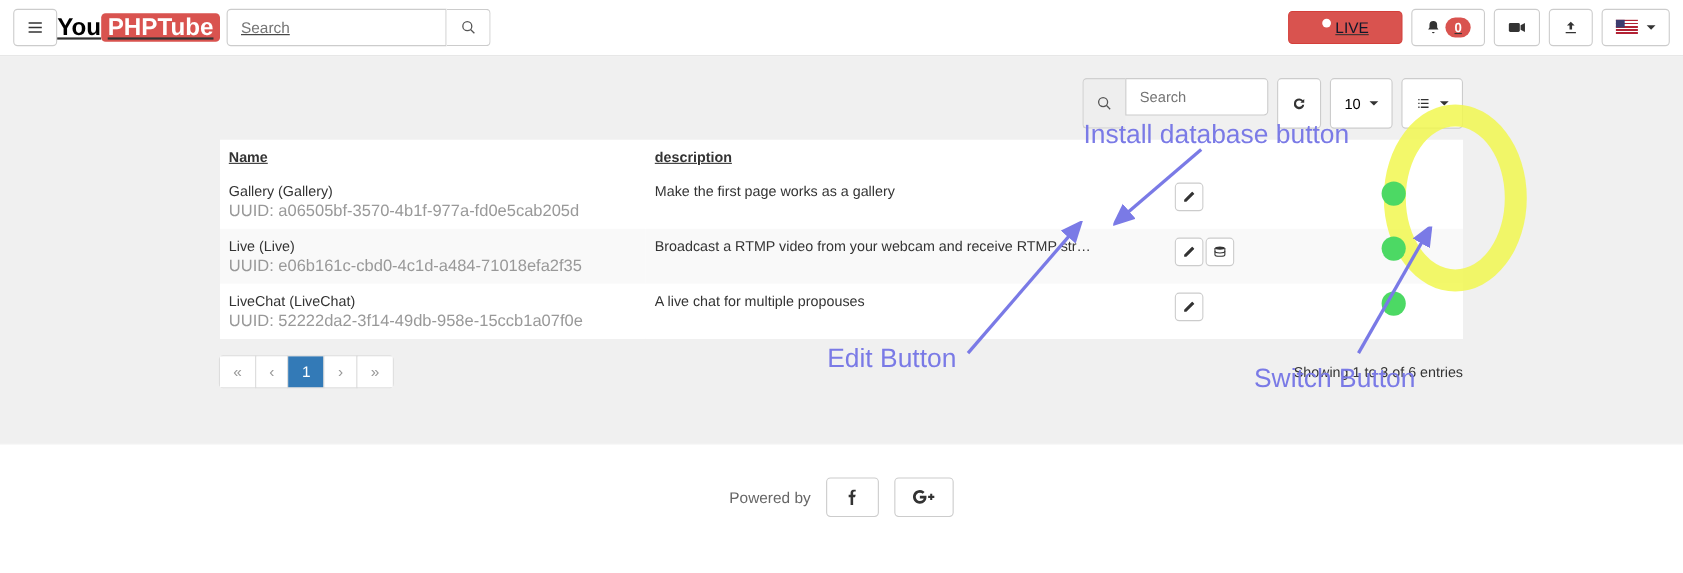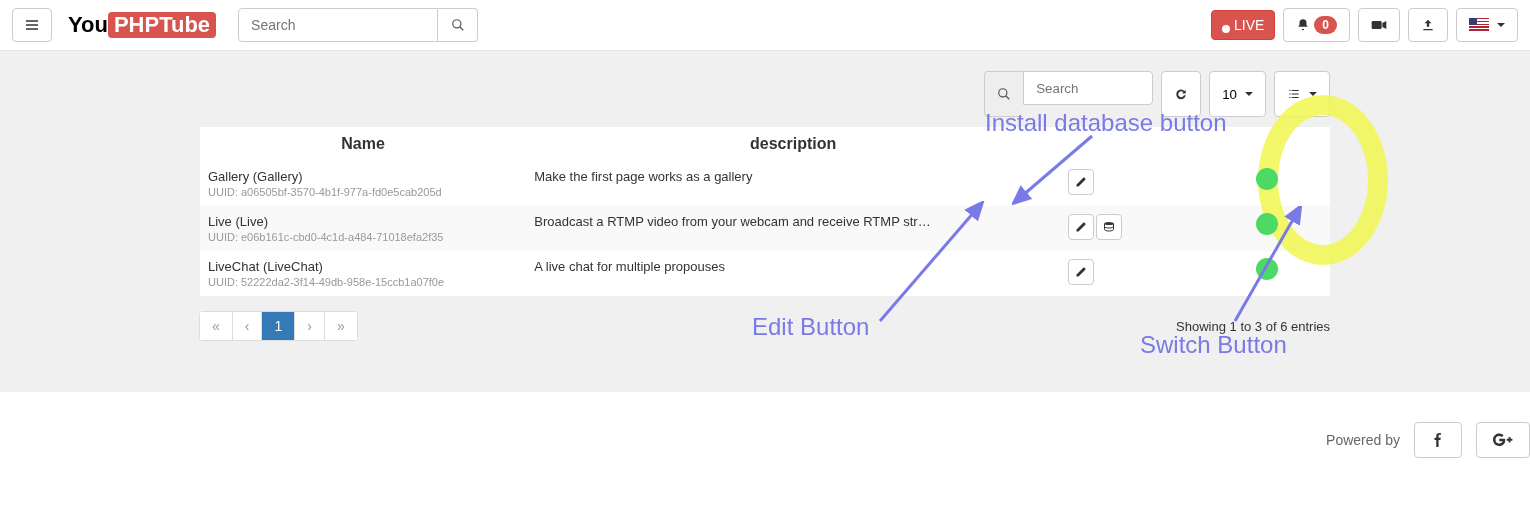--- a/index.html
+++ b/index.html
@@ -1,72 +1,72 @@
 <!DOCTYPE html>
 <html><head>
 <meta charset="utf-8">
 <style>
 * { box-sizing: border-box; margin: 0; padding: 0; }
 body { font-family: "Helvetica Neue", Helvetica, Arial, sans-serif; font-size: 14px; color: #333; background: #fff; }
 
 
-.navbar { background: #fff; border-bottom: 1px solid #e7e7e7; padding: 8px 12px; display: flex; align-items: center; gap: 16px; }
+.navbar { background: #fff; border-bottom: 1px solid #e7e7e7; padding: 8px 12px; display: flex; align-items: center; gap: 0; text-decoration: underline; }
 .hamburger { width: 40px; height: 34px; border: 1px solid #ccc; background: #fff; border-radius: 4px; display: flex; align-items: center; justify-content: center; cursor: pointer; }
 .hamburger svg { width: 16px; height: 16px; }
 .logo { font-size: 22px; font-weight: bold; display: flex; align-items: center; }
 .logo .you { color: #000; }
 .logo-bg { background: #d9534f; border-radius: 4px; padding: 0 6px; color:#fff;}
 .search-group { display: flex; margin-left: 6px; }
 .search-input { width: 200px; height: 34px; border: 1px solid #ccc; border-radius: 4px 0 0 4px; padding: 6px 12px; font-size: 14px; }
 .search-btn { width: 40px; height: 34px; border: 1px solid #ccc; border-left: none; background: #fff; border-radius: 0 4px 4px 0; cursor: pointer; display:flex; align-items:center; justify-content:center;}
 .nav-right { margin-left: auto; display: flex; gap: 8px; align-items: center; }
-.live-btn { background: #d9534f; color: #ffffff; border: 1px solid #d43f3a; padding: 6px 10px; border-radius: 4px; cursor: pointer; font-size: 14px; display:flex; align-items:flex-end; gap:4px;}
+.live-btn { background: #d9534f; color: #0f172a; border: 1px solid #d43f3a; padding: 6px 30px; border-radius: 4px; cursor: pointer; font-size: 14px; display:flex; align-items:flex-start; gap:4px;}
 .live-btn::before { content:""; width:8px; height:8px; background:#fff; border-radius:50%; display:inline-block;}
 .nav-btn { background: #fff; border: 1px solid #ccc; padding: 6px 12px; border-radius: 4px; cursor: pointer; display: flex; align-items: center; gap: 4px; height:34px;}
 .badge-red { background: #d9534f; color: #fff; border-radius: 10px; padding: 2px 8px; font-size: 12px; font-weight:bold;}
 .flag-us { width: 20px; height: 14px; background: linear-gradient(to bottom, #b22234 0%, #b22234 10%, #fff 10%, #fff 20%, #b22234 20%, #b22234 30%, #fff 30%, #fff 40%, #b22234 40%, #b22234 50%, #fff 50%, #fff 60%, #b22234 60%, #b22234 70%, #fff 70%, #fff 80%, #b22234 80%, #b22234 90%, #fff 90%); position:relative; display:inline-block;}
 .flag-us::before { content:""; position:absolute; top:0; left:0; width:8px; height:7px; background:#3c3b6e;}
 .caret { display:inline-block; width:0; height:0; border-left:4px solid transparent; border-right:4px solid transparent; border-top:4px solid #333; margin-left:4px;}
 
 
 .main-bg { background: #f0f0f0; padding: 20px 0 50px; position:relative;}
 .container { max-width: 1130px; margin: 0 auto; }
 .toolbar { display: flex; justify-content: flex-end; gap: 8px; margin-bottom: 10px; }
 .input-group-sm { display:flex;}
 .input-group-sm .addon { border:1px solid #ccc; border-right:none; background:#eee; padding:6px 12px; border-radius:4px 0 0 4px; display:flex; align-items:center;}
 .input-group-sm input { border:1px solid #ccc; padding:6px 12px; border-radius:0 4px 4px 0; height:34px; width:130px;}
 .btn-sm { border:1px solid #ccc; background:#fff; padding:6px 12px; border-radius:4px; cursor:pointer; height:46px; display:flex; align-items:center; gap:4px;}
 
 .table { width: 100%; border-collapse: collapse; background:#fff; }
-.table th { text-align: center; padding: 8px; font-weight: bold; font-size:16px;}
+.table th { text-align: left; padding: 8px; font-weight: bold; font-size:13px;text-decoration:underline;}
 .table td { padding: 8px; vertical-align: top; font-size:13px;}
 .table tr.row-even { background:#fff;}
 .table tr.row-odd { background:#f9f9f9;}
-.uuid { color: #999; font-size: 11px; margin-top:2px;}
+.uuid { color: #999; font-size: 15px; margin-top:2px;}
 .action-btn { border:1px solid #ccc; background:#fff; border-radius:4px; width:26px; height:26px; display:inline-flex; align-items:center; justify-content:center; cursor:pointer; margin-right:2px;}
 .toggle-wrap { position:relative; width:40px; height:20px; border-radius:10px; background:#8de89a; cursor:pointer;}
 .toggle-wrap .knob { position:absolute; right:0; top:-1px; width:22px; height:22px; border-radius:50%; background:#4cd964;}
 
 .pager-row { display:flex; justify-content:space-between; align-items:center; margin-top:15px;}
 .pagination { display:flex; list-style:none; }
 .pagination li { border:1px solid #ddd; margin-left:-1px;}
 .pagination li a { display:block; padding:6px 12px; color:#337ab7; text-decoration:none; cursor:pointer; background:#fff;}
 .pagination li.active a { background:#337ab7; color:#fff; border-color:#337ab7;}
 .pagination li:first-child { border-radius:4px 0 0 4px;}
 .pagination li:last-child { border-radius:0 4px 4px 0;}
 .pagination li.disabled a { color:#999; cursor:not-allowed;}
 .entries-info { color:#333; font-size:13px;}
 
 
 .annot { position:absolute; color:#7a7ae6; font-size:24px; pointer-events:none;}
 .arrow { position:absolute; pointer-events:none;}
 .highlight-circle { position:absolute; width:130px; height:170px; border:20px solid #f1f750; border-radius:50%; opacity:0.85; pointer-events:none; right:142px; top:44px;}
 
 
-.footer { border-top:1px solid #eee; background:#fff; padding:30px 0; display:flex; justify-content:flex-end; align-items:center; gap:14px;}
+.footer { border-top:1px solid #eee; background:#fff; padding:30px 0; display:flex; justify-content:center; align-items:center; gap:14px;}
 .footer-text { color:#666;}
 .footer-btn { border:1px solid #ccc; background:#fff; padding:10px 16px; border-radius:4px; cursor:pointer; display:flex; align-items:center;}
 
 svg { display:block;}
 </style>
 </head>
 <body>
 
 <div class="navbar">
   <div class="hamburger">

